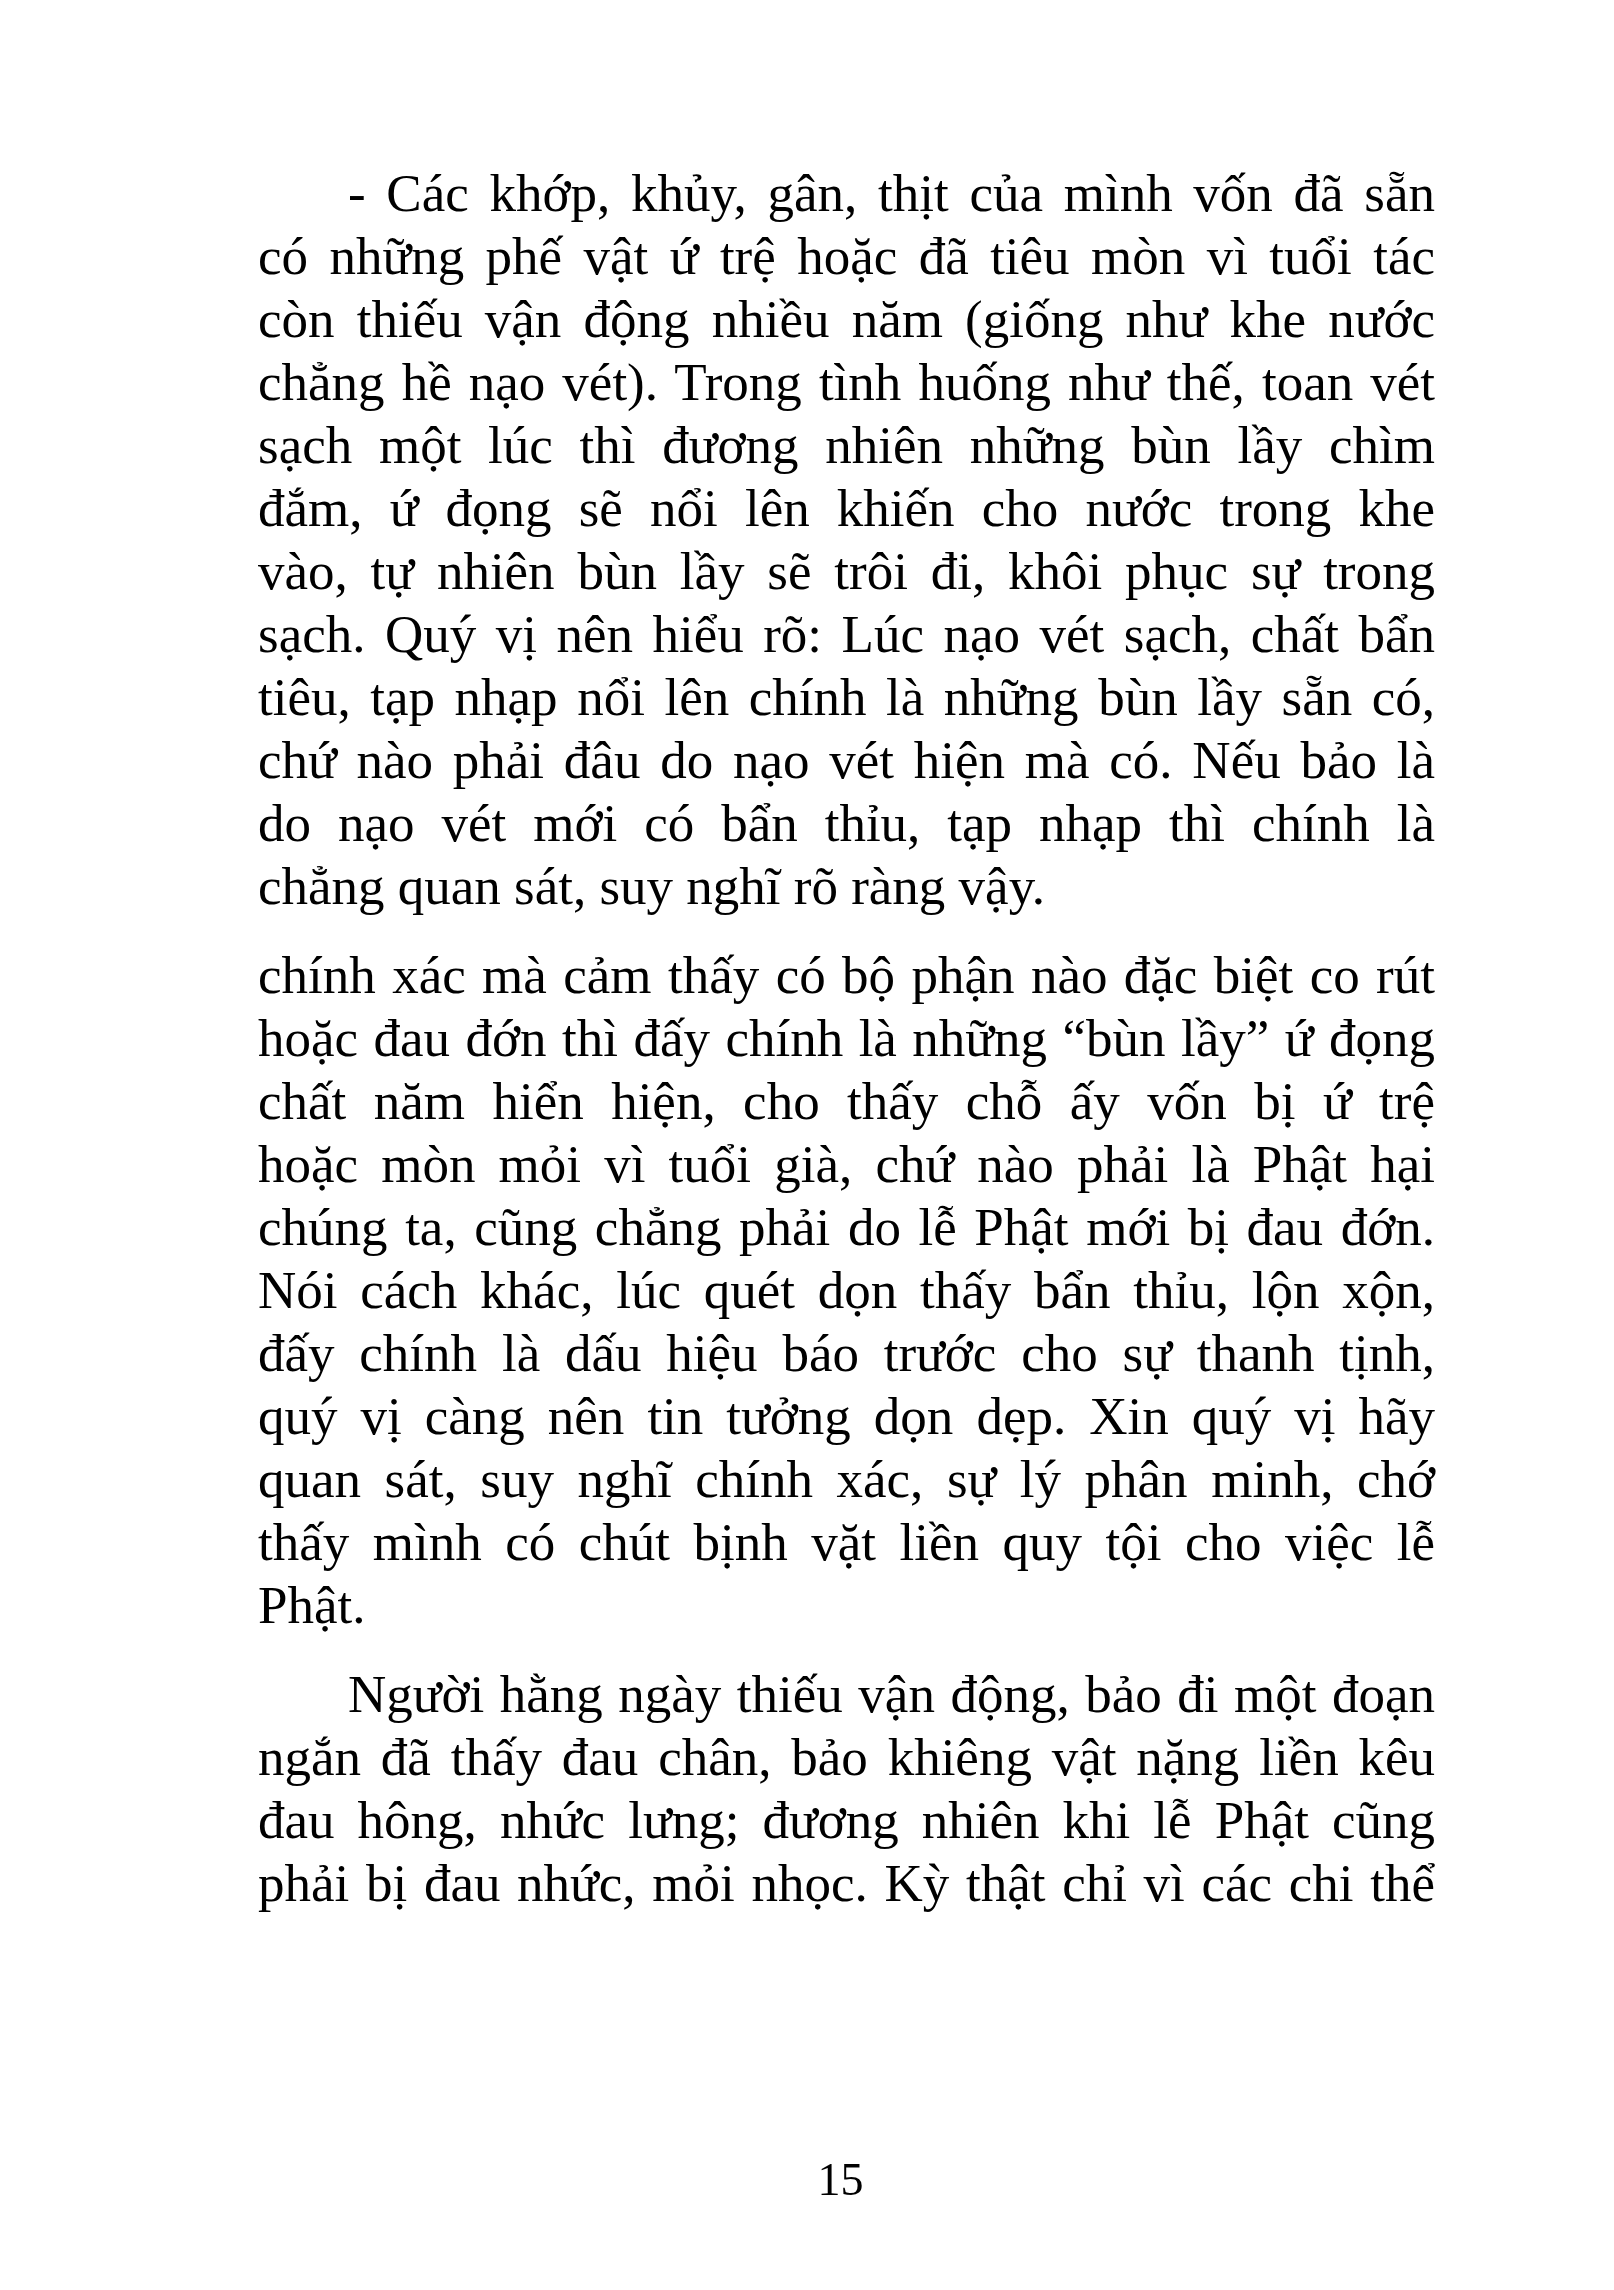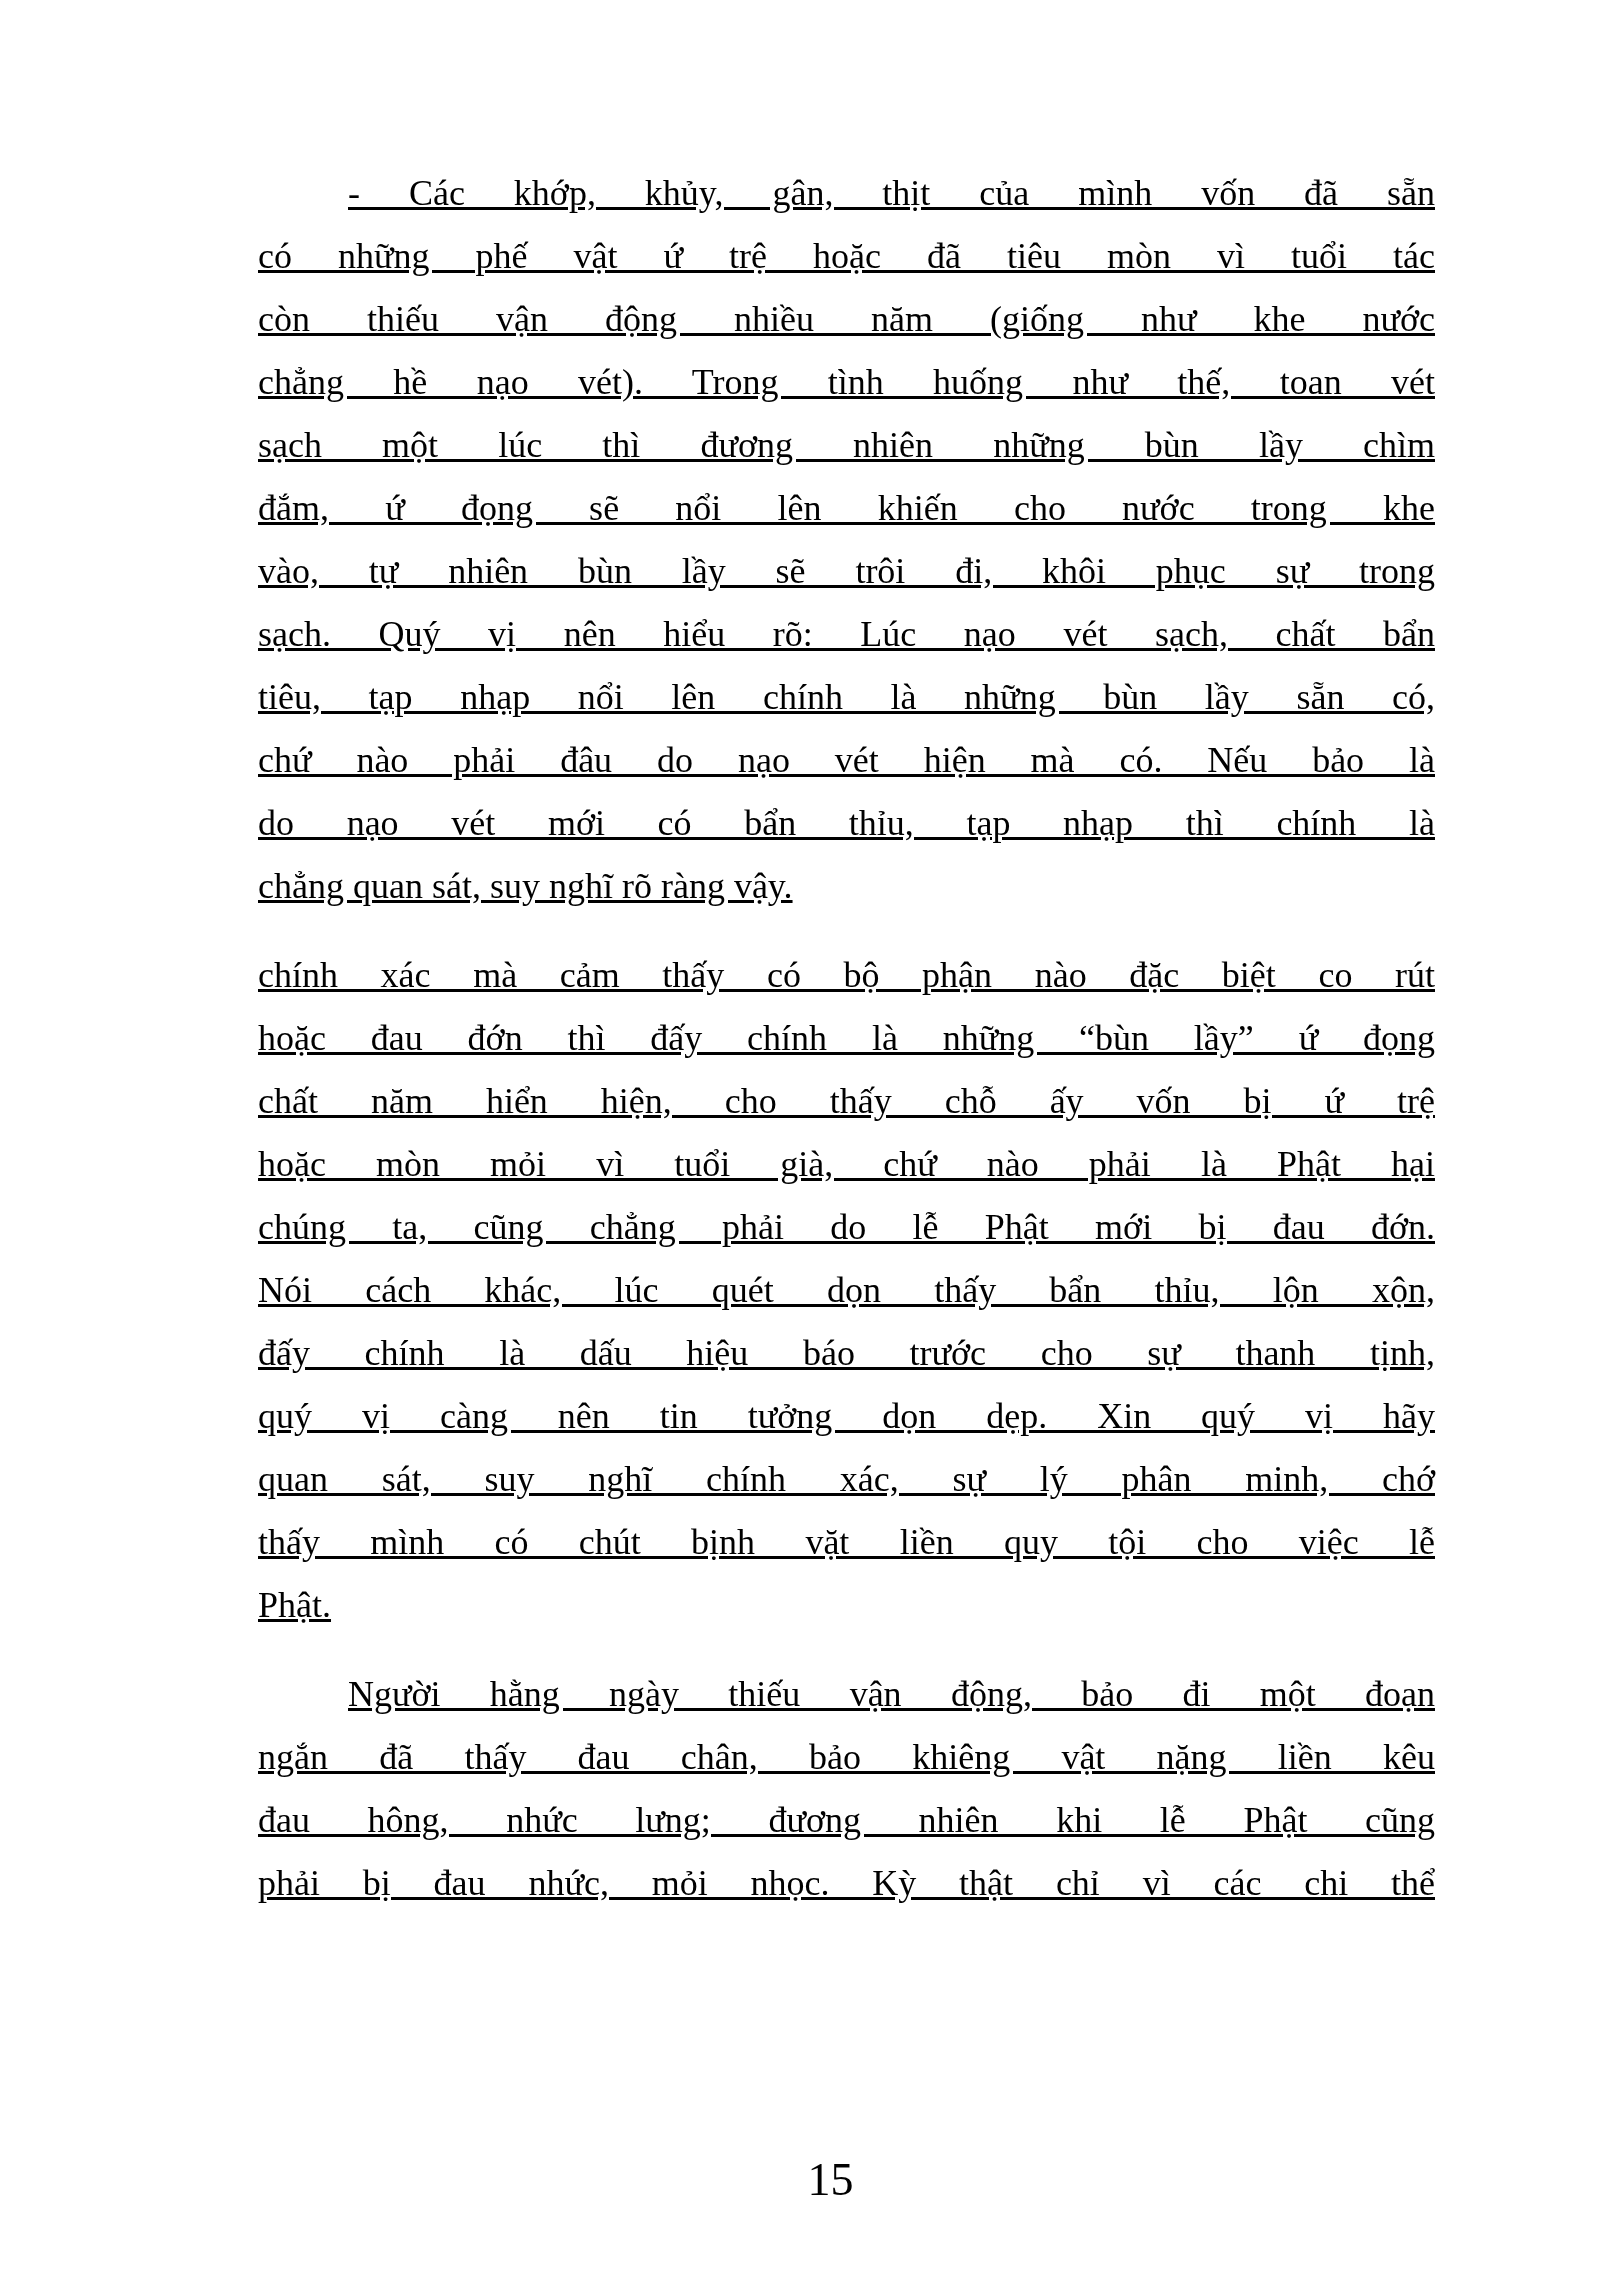--- a/index.html
+++ b/index.html
@@ -14,41 +14,40 @@
     background: #ffffff;
     overflow: hidden;
     font-family: "Liberation Serif", "DejaVu Serif", serif;
     color: #000000;
   }
   .textblock {
     position: absolute;
     left: 258px;
     top: 162px;
     width: 1177px;
-    font-size: 36px;
+    font-size: 53px;
     line-height: 63px;
     font-weight: 400;
-    text-decoration: underline;
   }
   .para { margin: 0; padding: 0; }
   .para + .para { margin-top: 26px; }
   .line {
     text-align: justify;
     text-align-last: justify;
     -moz-text-align-last: justify;
     white-space: normal;
   }
   .line.first { text-indent: 90px; }
   .line.para-end {
     text-align-last: left;
     -moz-text-align-last: left;
   }
   .pagenum {
     position: absolute;
-    left: 242px;
+    left: 252px;
     top: 2148px;
     width: 1177px;
     text-align: center;
     font-size: 46px;
     line-height: 63px;
     font-weight: 400;
   }
 </style>
 </head>
 <body>

